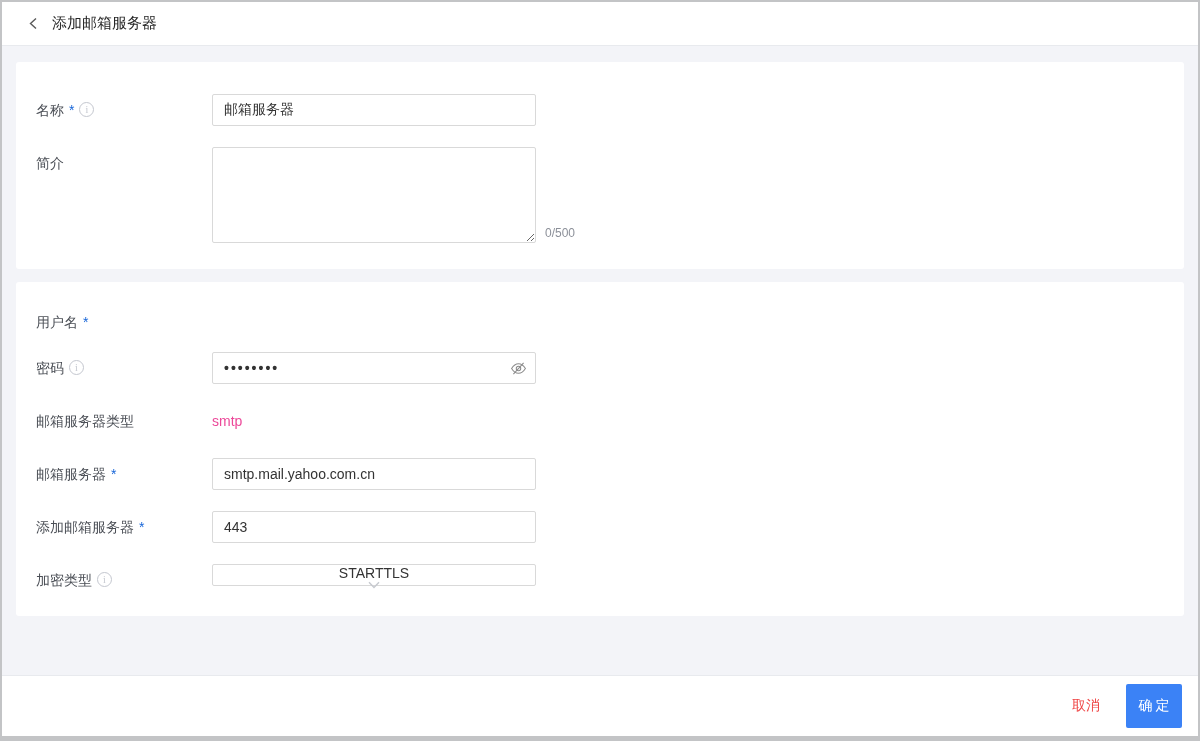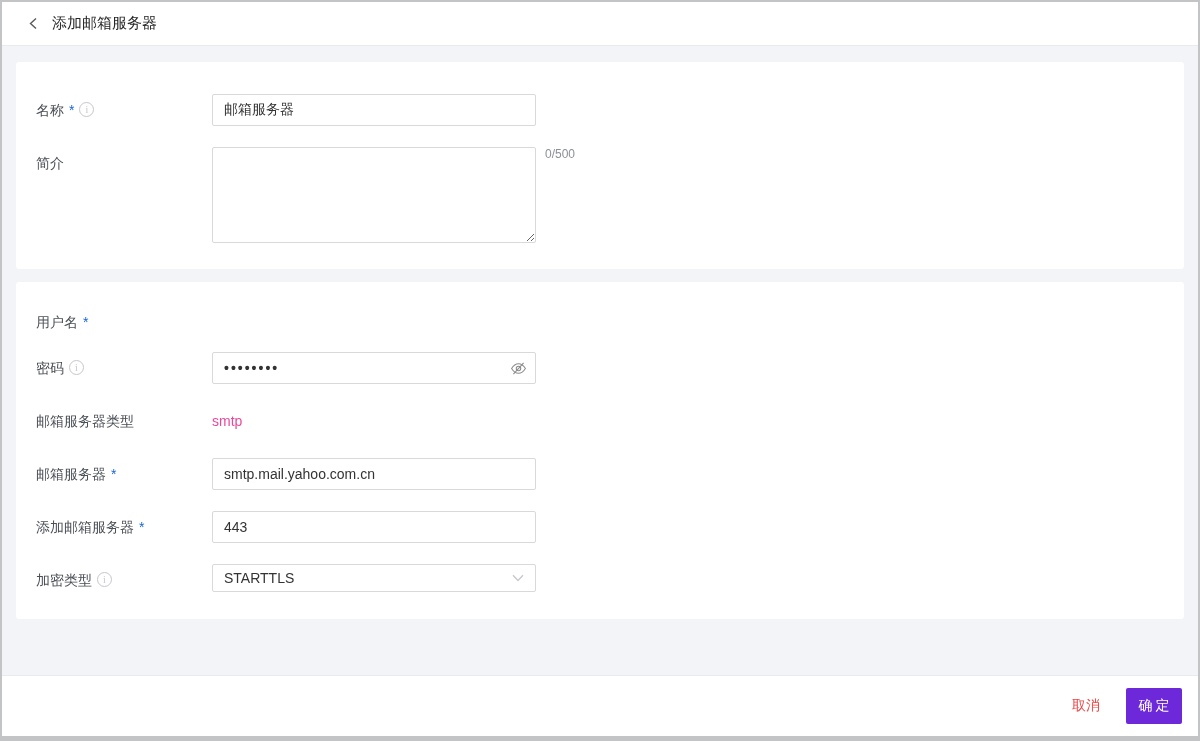--- a/index.html
+++ b/index.html
@@ -48,61 +48,61 @@
     font-family:"Liberation Serif",serif; line-height:1;
   }
 
   .text-input{
     width:324px; height:32px;
     border:1px solid #d9d9d9; border-radius:2px;
     padding:0 11px; font-size:14px; color:#333;
     background:#fff; outline:none;
     font-family:"Liberation Sans","DejaVu Sans",sans-serif;
   }
-  .desc-wrap{ display:flex; align-items:flex-start; gap:9px; }
+  .desc-wrap{ display:flex; align-items:flex-end; gap:9px; }
   .desc-textarea{
     width:324px; height:96px; resize:both;
     border:1px solid #d9d9d9; border-radius:2px;
     padding:6px 11px; font-size:14px; color:#333; outline:none;
     font-family:"Liberation Sans","DejaVu Sans",sans-serif;
   }
   .counter{ font-size:12px; color:#8c9099; padding-bottom:3px; }
 
   .pwd-wrap{ position:relative; width:324px; }
   .pwd-input{ letter-spacing:2px; font-weight:bold; padding-right:34px; }
   .eye-btn{
     position:absolute; right:9px; top:50%; transform:translateY(-50%);
     width:18px; height:18px; cursor:pointer; display:flex;
     align-items:center; justify-content:center; color:#8c8c8c;
   }
 
   .static-value{ font-size:14px; color:#ec4899; height:32px; display:flex; align-items:center; }
 
   .select-box{
-    width:324px; height:28px;
+    width:324px; height:22px;
     border:1px solid #d9d9d9; border-radius:2px; background:#fff;
     display:flex; align-items:center; justify-content:space-between;
-    padding:0 11px; font-size:14px; color:#333; cursor:pointer;
+    padding:0 11px; font-size:14px; color:#333; cursor:pointer;flex-direction:column;
   }
   .select-box .chev{ color:#c6c9cf; display:flex; }
 
   
   .page-footer{
     flex:0 0 61px; height:61px;
     background:#fff; border-top:1px solid #e8eaee;
     display:flex; align-items:center; justify-content:flex-end;
     gap:26px; padding:0 16px;
   }
   .btn-cancel{
     background:none; border:none; font-size:14px; color:#ef4444;
     cursor:pointer; font-family:inherit;
   }
   .btn-confirm{
-    min-width:56px; height:36px; border:none; border-radius:2px;
-    background:#6d28d9; color:#fff; font-size:14px;
+    min-width:56px; height:44px; border:none; border-radius:2px;
+    background:#3b82f6; color:#fff; font-size:14px;
     letter-spacing:3px; padding:0 8px 0 11px; cursor:pointer;
     font-family:Liberation Mono, monospace;
   }
 </style>
 </head>
 <body>
 
 <div class="window">
 
   <div class="page-header">

